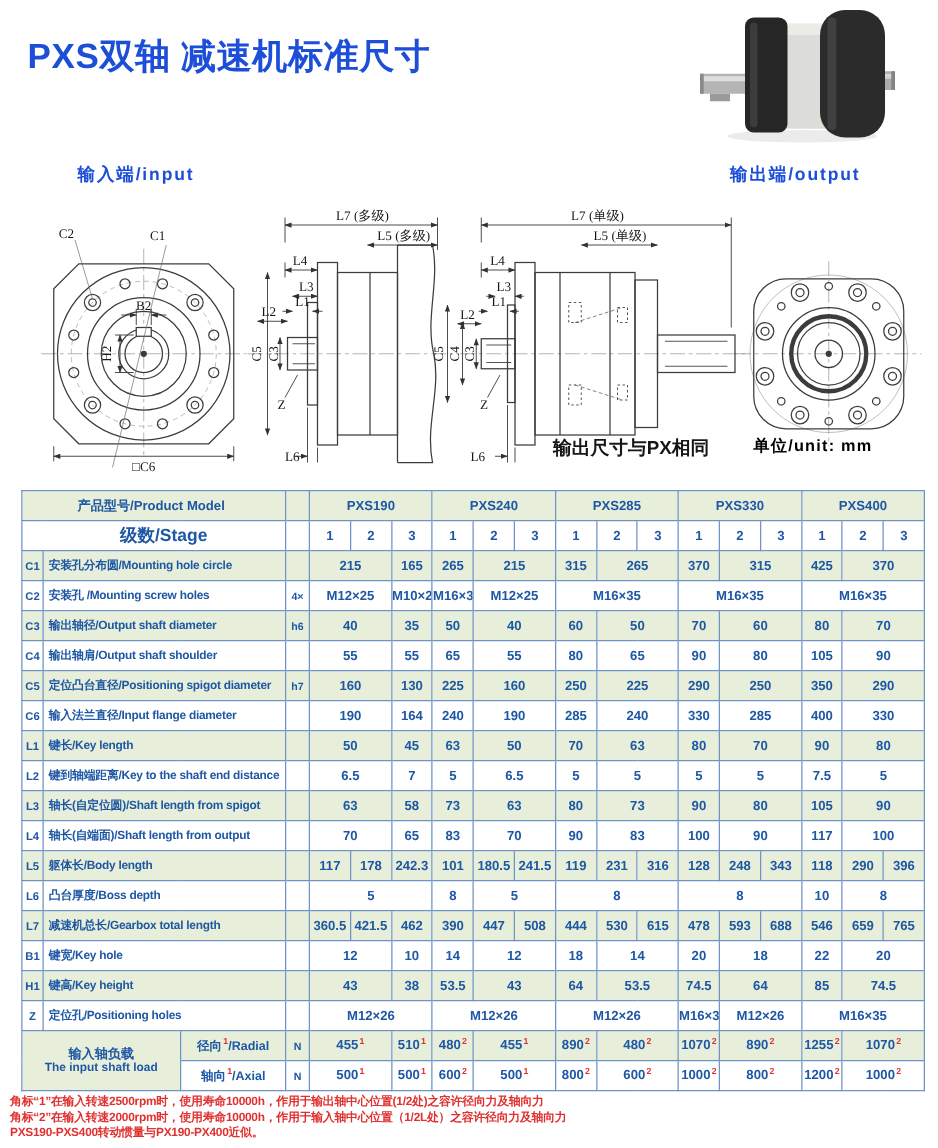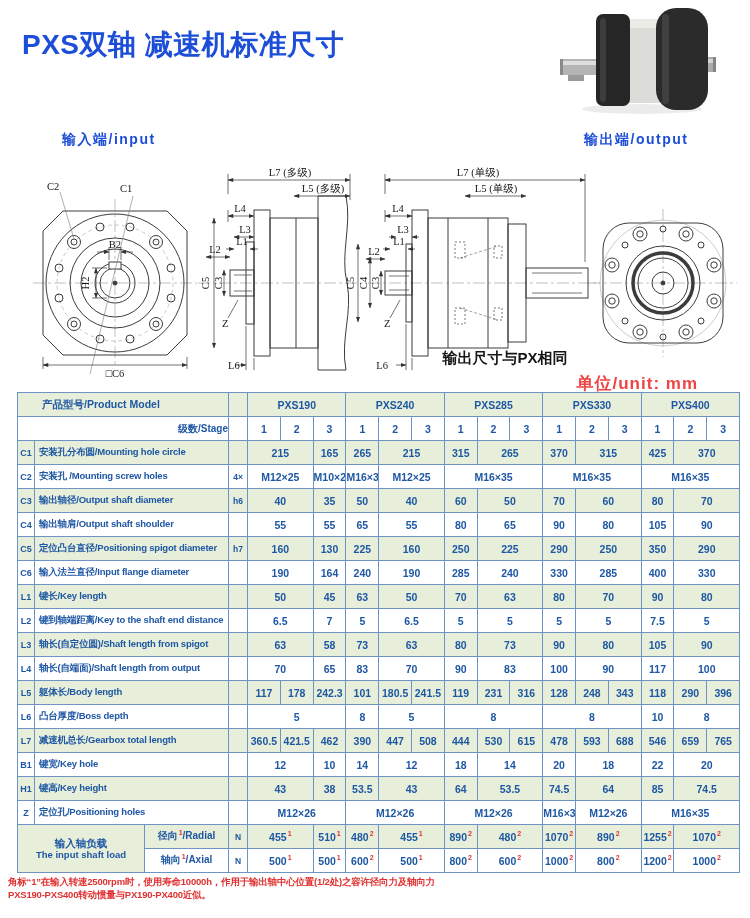--- a/index.html
+++ b/index.html
@@ -5,30 +5,30 @@
   html,body{margin:0;padding:0;}
   body{width:750px;height:918px;position:relative;background:#ffffff;
        font-family:"Liberation Sans","DejaVu Sans",sans-serif;overflow:hidden;}
   .title{position:absolute;left:22px;top:26px;font-size:28px;font-weight:bold;
          color:#1d4ed8;letter-spacing:.5px;}
   .cap{position:absolute;font-size:14px;font-weight:bold;color:#1d4ed8;letter-spacing:1.5px;}
   #cap-in{left:62px;top:131px;}
   #cap-out{left:584px;top:131px;}
   #photo{position:absolute;left:552px;top:2px;}
   #drawing{position:absolute;left:0;top:150px;}
-  #unit{position:absolute;top:372px;right:52px;font-size:17px;font-weight:bold;
-        color:#ef4444;letter-spacing:1px;}
+  #unit{position:absolute;top:348px;right:52px;font-size:13px;font-weight:bold;
+        color:#000000;letter-spacing:1px;}
   table{position:absolute;left:17px;top:392px;width:723px;border-collapse:collapse;
         table-layout:fixed;}
   td{border:1px solid #6e93c4;text-align:center;color:#1e57a4;font-size:10.5px;
      font-weight:bold;padding:0;height:23px;overflow:hidden;white-space:nowrap;}
   tr.g td{background:#e7efda;}
   tr.w td{background:#ffffff;}
-  td.lblh{text-align:left;padding-left:24px;font-size:10.5px;}
-  td.lblh2{text-align:right;padding-left:16px;font-size:10px;}
+  td.lblh{text-align:left;padding-left:44px;font-size:10.5px;}
+  td.lblh2{text-align:center;padding-left:16px;font-size:14px;}
   td.code{font-size:9px;}
   td.lbl{text-align:left;padding-left:4px;font-size:9.5px;letter-spacing:-.2px;}
   td.pre{font-size:8.5px;}
   td.sub{font-size:10px;}
   td.group{font-size:10.5px;line-height:12px;}
   td.group .en{font-size:9.5px;}
   sup.r{color:#e03030;font-size:7px;font-weight:bold;vertical-align:super;margin-left:1px;}
   #fns{position:absolute;left:8px;top:876px;color:#e03030;font-size:9.5px;
        font-weight:bold;line-height:12.5px;letter-spacing:-.2px;}
   .dt{font-family:"Liberation Serif","DejaVu Serif",serif;font-size:10.5px;fill:#161616;}
@@ -579,14 +579,15 @@
         <td colspan="1">1000<sup class="r">2</sup></td>
         <td colspan="2">800<sup class="r">2</sup></td>
         <td colspan="1">1200<sup class="r">2</sup></td>
         <td colspan="2">1000<sup class="r">2</sup></td>
       </tr>
     </tbody>
 </table>
 
 <div id="fns">
     <div>角标“1”在输入转速2500rpm时，使用寿命10000h，作用于输出轴中心位置(1/2处)之容许径向力及轴向力</div>
+    <div>角标“2”在输入转速2000rpm时，使用寿命10000h，作用于输入轴中心位置（1/2L处）之容许径向力及轴向力</div>
     <div>PXS190-PXS400转动惯量与PX190-PX400近似。</div>
   </div>
 
 </body></html>

